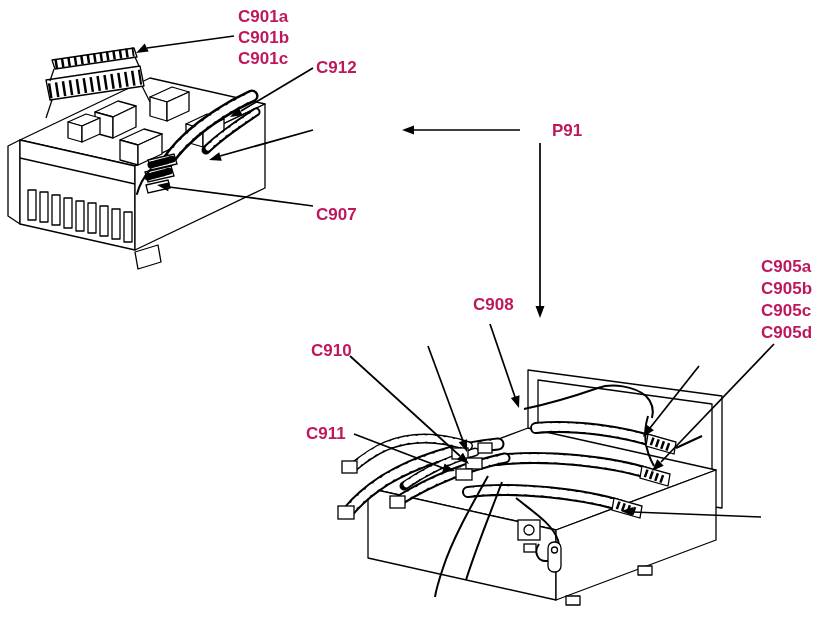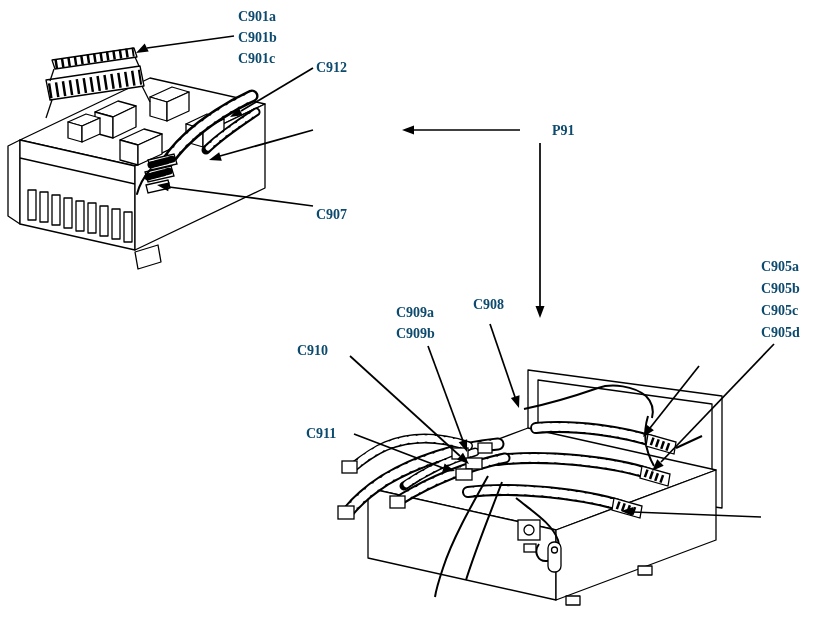--- a/index.html
+++ b/index.html
@@ -6,25 +6,25 @@
   .canvas{
     position:relative;
     width:829px;height:620px;
     background:#ffffff;
     overflow:hidden;
     font-family:"Liberation Sans",sans-serif;
   }
   .art{position:absolute;left:0;top:0;}
   .label{
     position:absolute;
-    font-family:Liberation Serif, serif;
+    font-family:Liberation Sans, sans-serif;
     font-weight:700;
-    font-size:14px;
+    font-size:17px;
     line-height:21px;
-    color:#0c4a6e;
+    color:#be185d;
     white-space:nowrap;
   }
   .lh22 div{line-height:22px;}
 </style>
 </head>
 <body>
 
 <div class="canvas">
 
   <svg class="art" width="829" height="620" viewBox="0 0 829 620">
@@ -192,28 +192,24 @@
     <div>C901c</div>
   </div>
 
   <div class="label" style="left:316px;top:57px">C912</div>
 
 
   <div class="label" style="left:316px;top:204px">C907</div>
 
   <div class="label" style="left:552px;top:120px">P91</div>
 
-  <div class="label" style="left:396px;top:302px">
-    <div>C909a</div>
-    <div>C909b</div>
-  </div>
 
   <div class="label" style="left:473px;top:294px">C908</div>
 
-  <div class="label" style="left:297px;top:340px">C910</div>
+  <div class="label" style="left:311px;top:340px">C910</div>
 
   <div class="label" style="left:306px;top:423px">C911</div>
 
 
   <div class="label lh22" style="left:761px;top:256px">
     <div>C905a</div>
     <div>C905b</div>
     <div>C905c</div>
     <div>C905d</div>
   </div>

